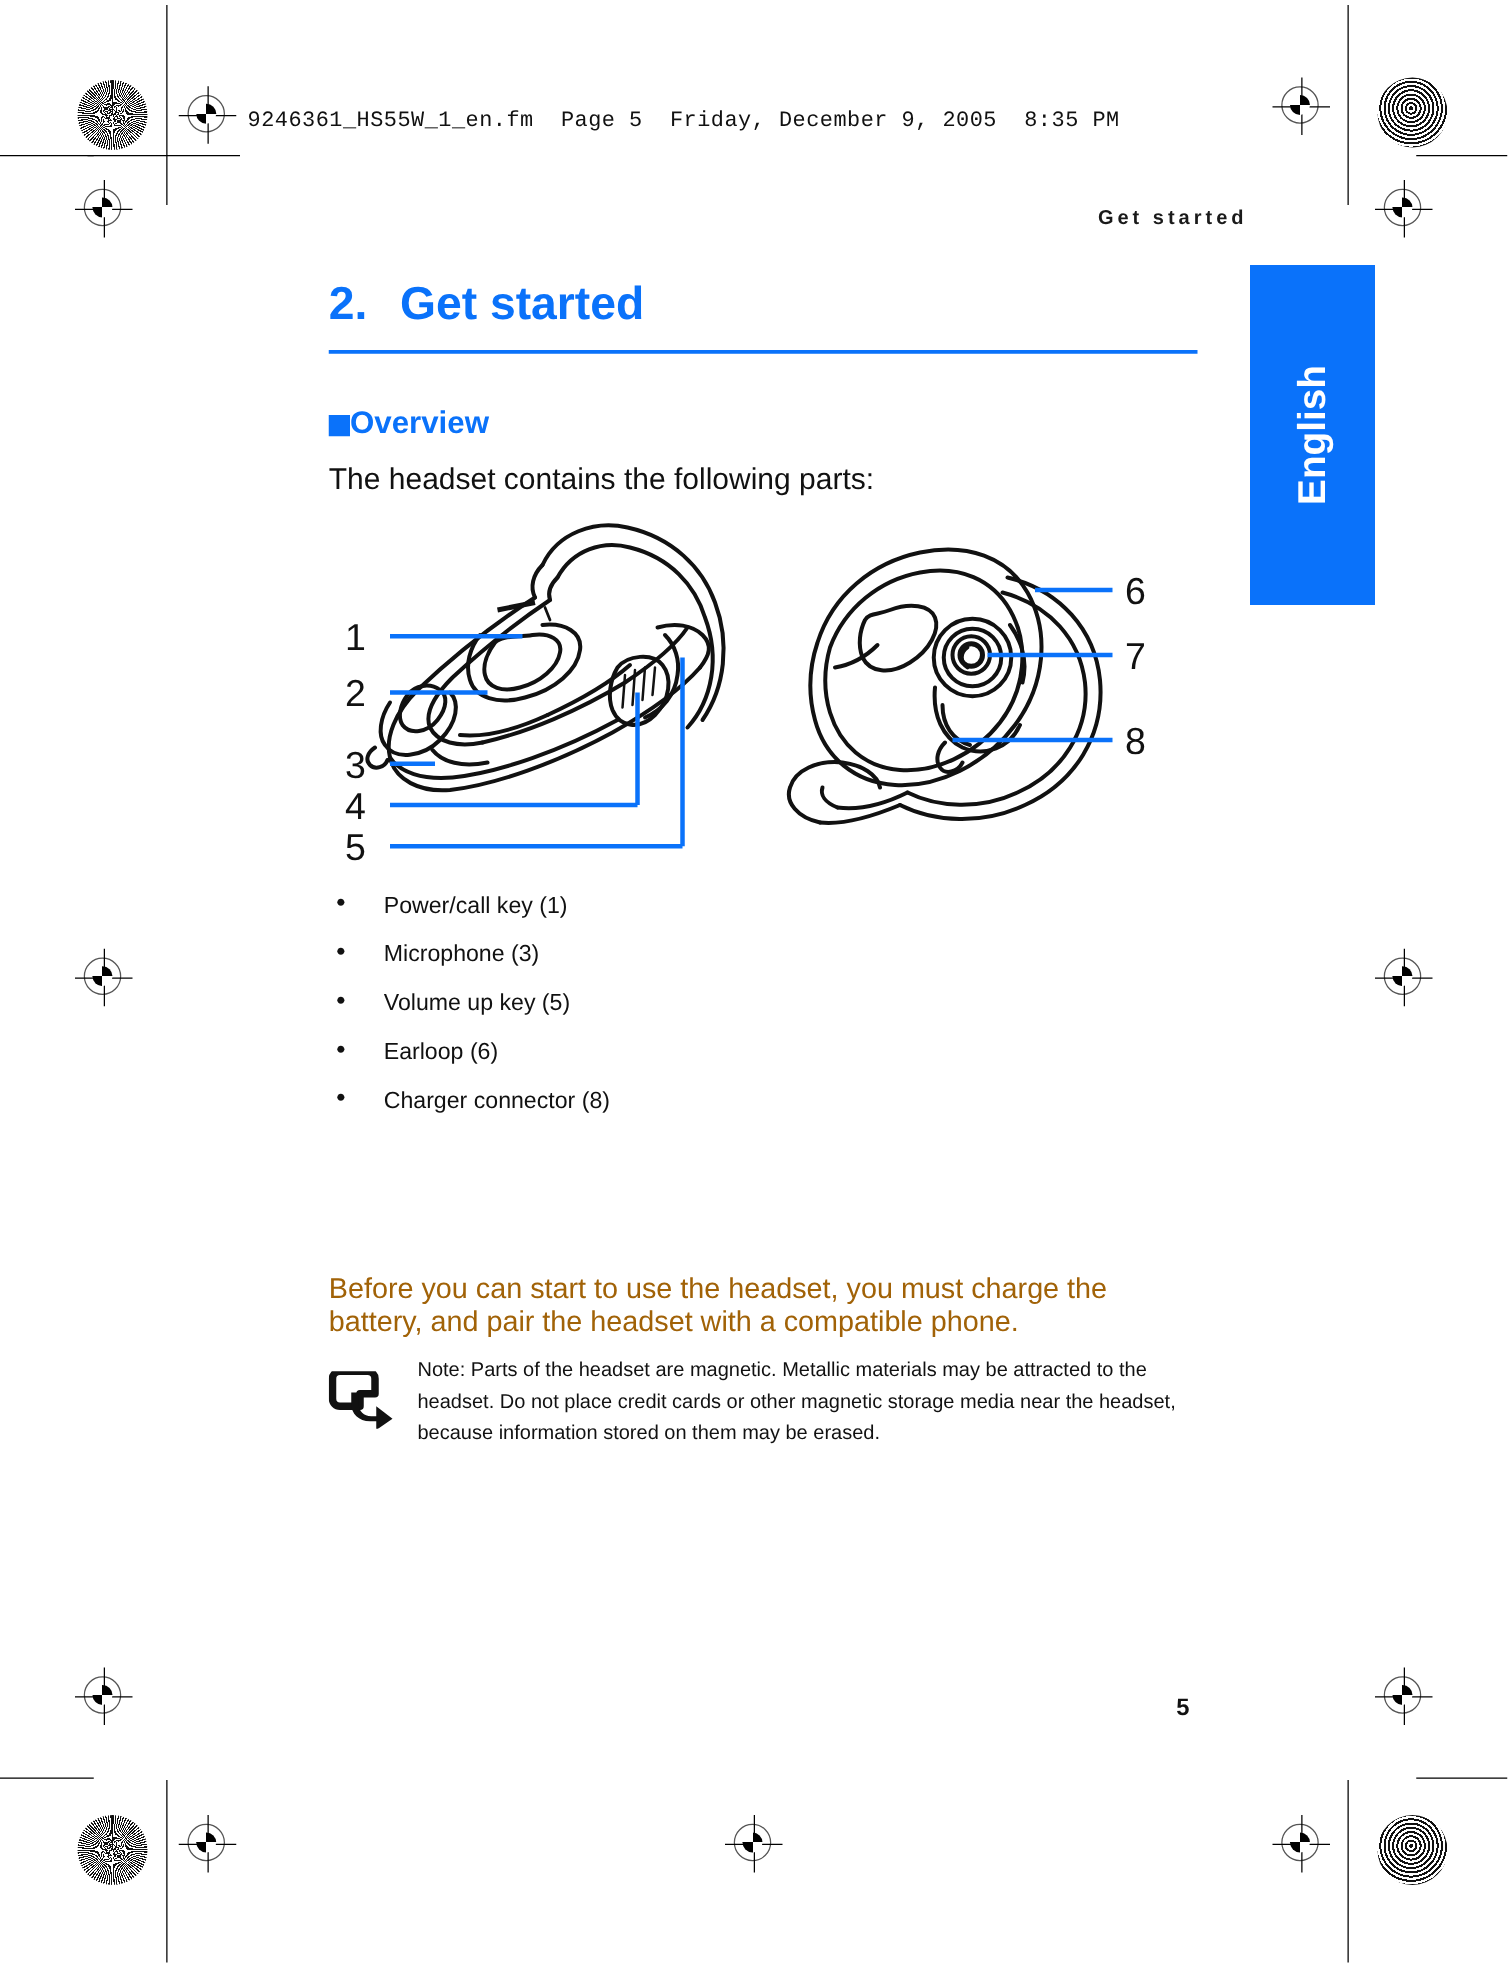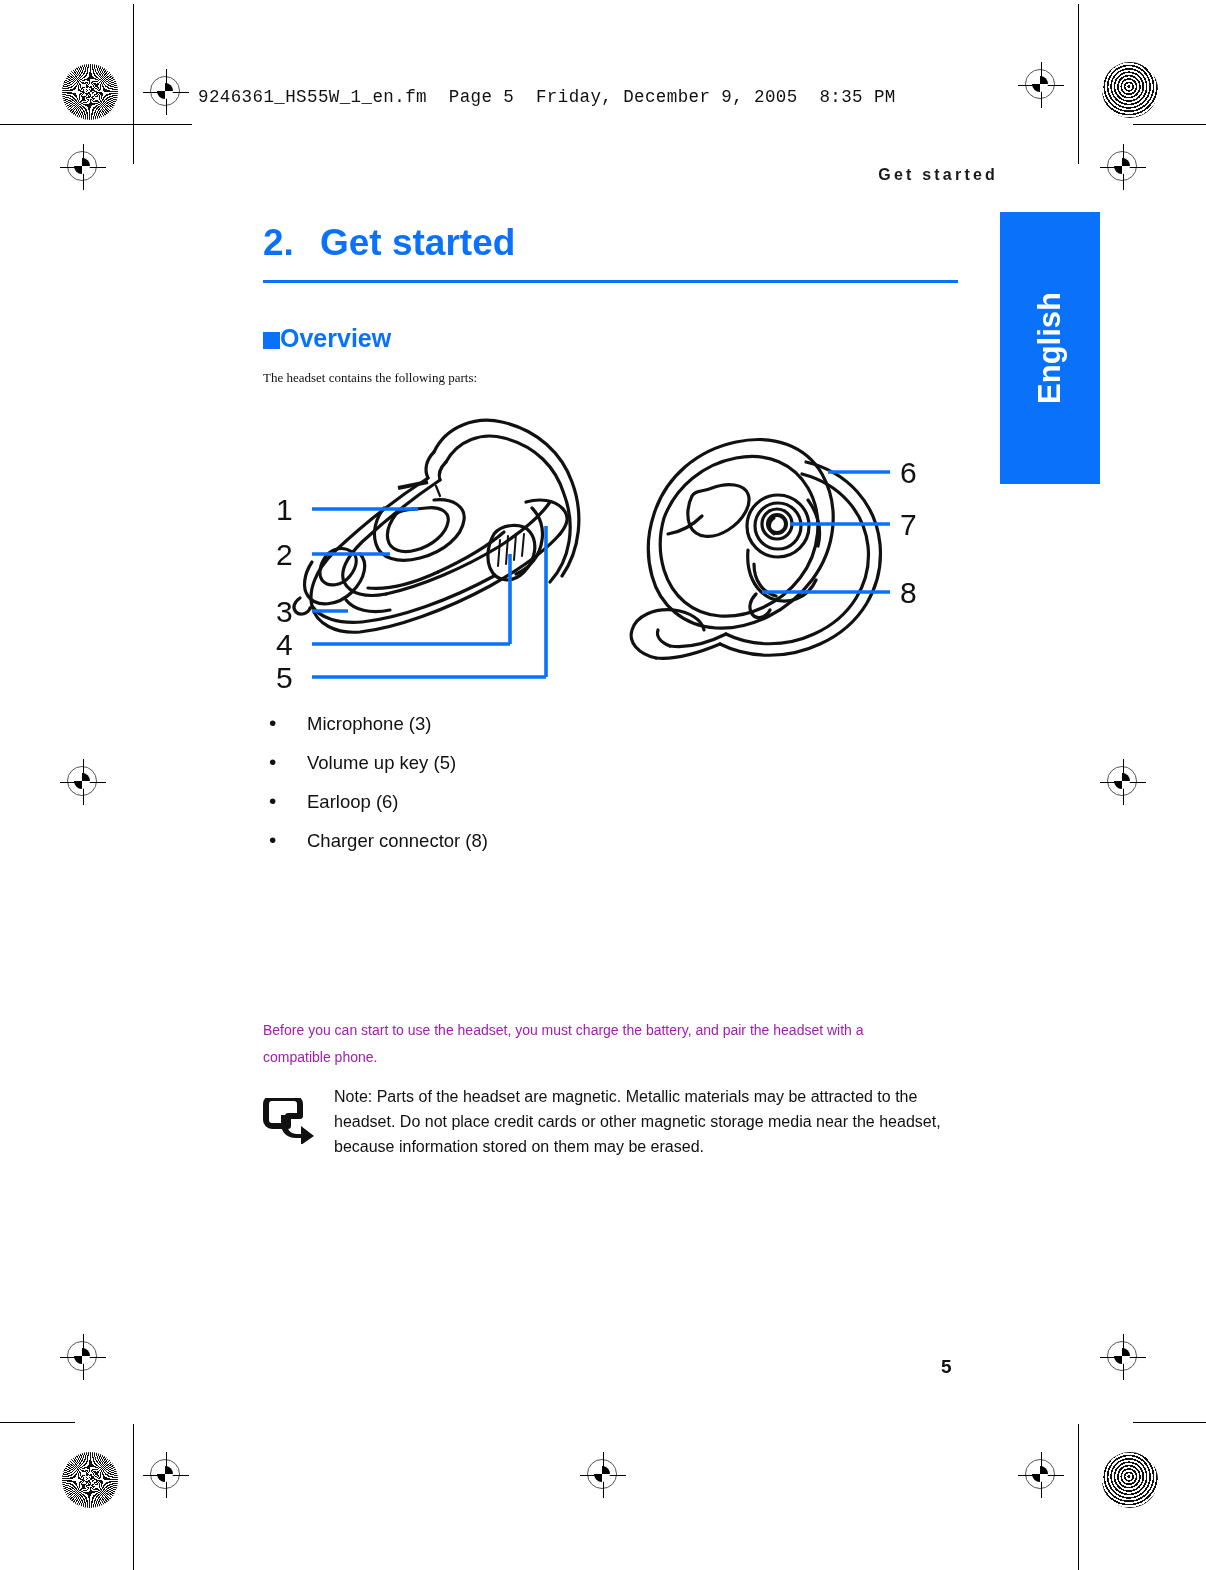--- a/index.html
+++ b/index.html
@@ -144,23 +144,22 @@
     height: 17px;
     background: #0a72fa;
     display: inline-block;
     margin-top: 4px;
   }
 
   .intro {
     position: absolute;
     left: 263px;
     top: 366px;
-    font-size: 13px;
+    font-size: 24px;
     color: #111;
-    font-family: Liberation Serif, serif;
   }
 
   .english-tab {
     position: absolute;
     left: 1000px;
     top: 208px;
     width: 100px;
     height: 272px;
     background: #0a72fa;
   }
@@ -204,23 +203,23 @@
     top: -1px;
     font-size: 21px;
   }
   .bullets ul { margin: 0; padding: 0; }
 
   .para {
     position: absolute;
     left: 263px;
     top: 1013px;
     width: 660px;
-    font-size: 14px;
+    font-size: 23px;
     line-height: 27px;
-    color: #a21caf;
+    color: #a16207;
   }
 
   .note {
     position: absolute;
     left: 263px;
     top: 1080px;
     width: 690px;
     display: flex;
     gap: 19px;
     align-items: center;
@@ -444,20 +443,21 @@
         <text x="26" y="284">5</text>
         <text x="650" y="79">6</text>
         <text x="650" y="131">7</text>
         <text x="650" y="199">8</text>
       </g>
     </svg>
   </div>
 
   <div class="bullets">
     <ul>
+      <li>Power/call key (1)</li>
       <li>Microphone (3)</li>
       <li>Volume up key (5)</li>
       <li>Earloop (6)</li>
       <li>Charger connector (8)</li>
     </ul>
   </div>
 
   <div class="para">Before you can start to use the headset, you must charge the battery, and pair the headset with a compatible phone.</div>
 
   <div class="note">

